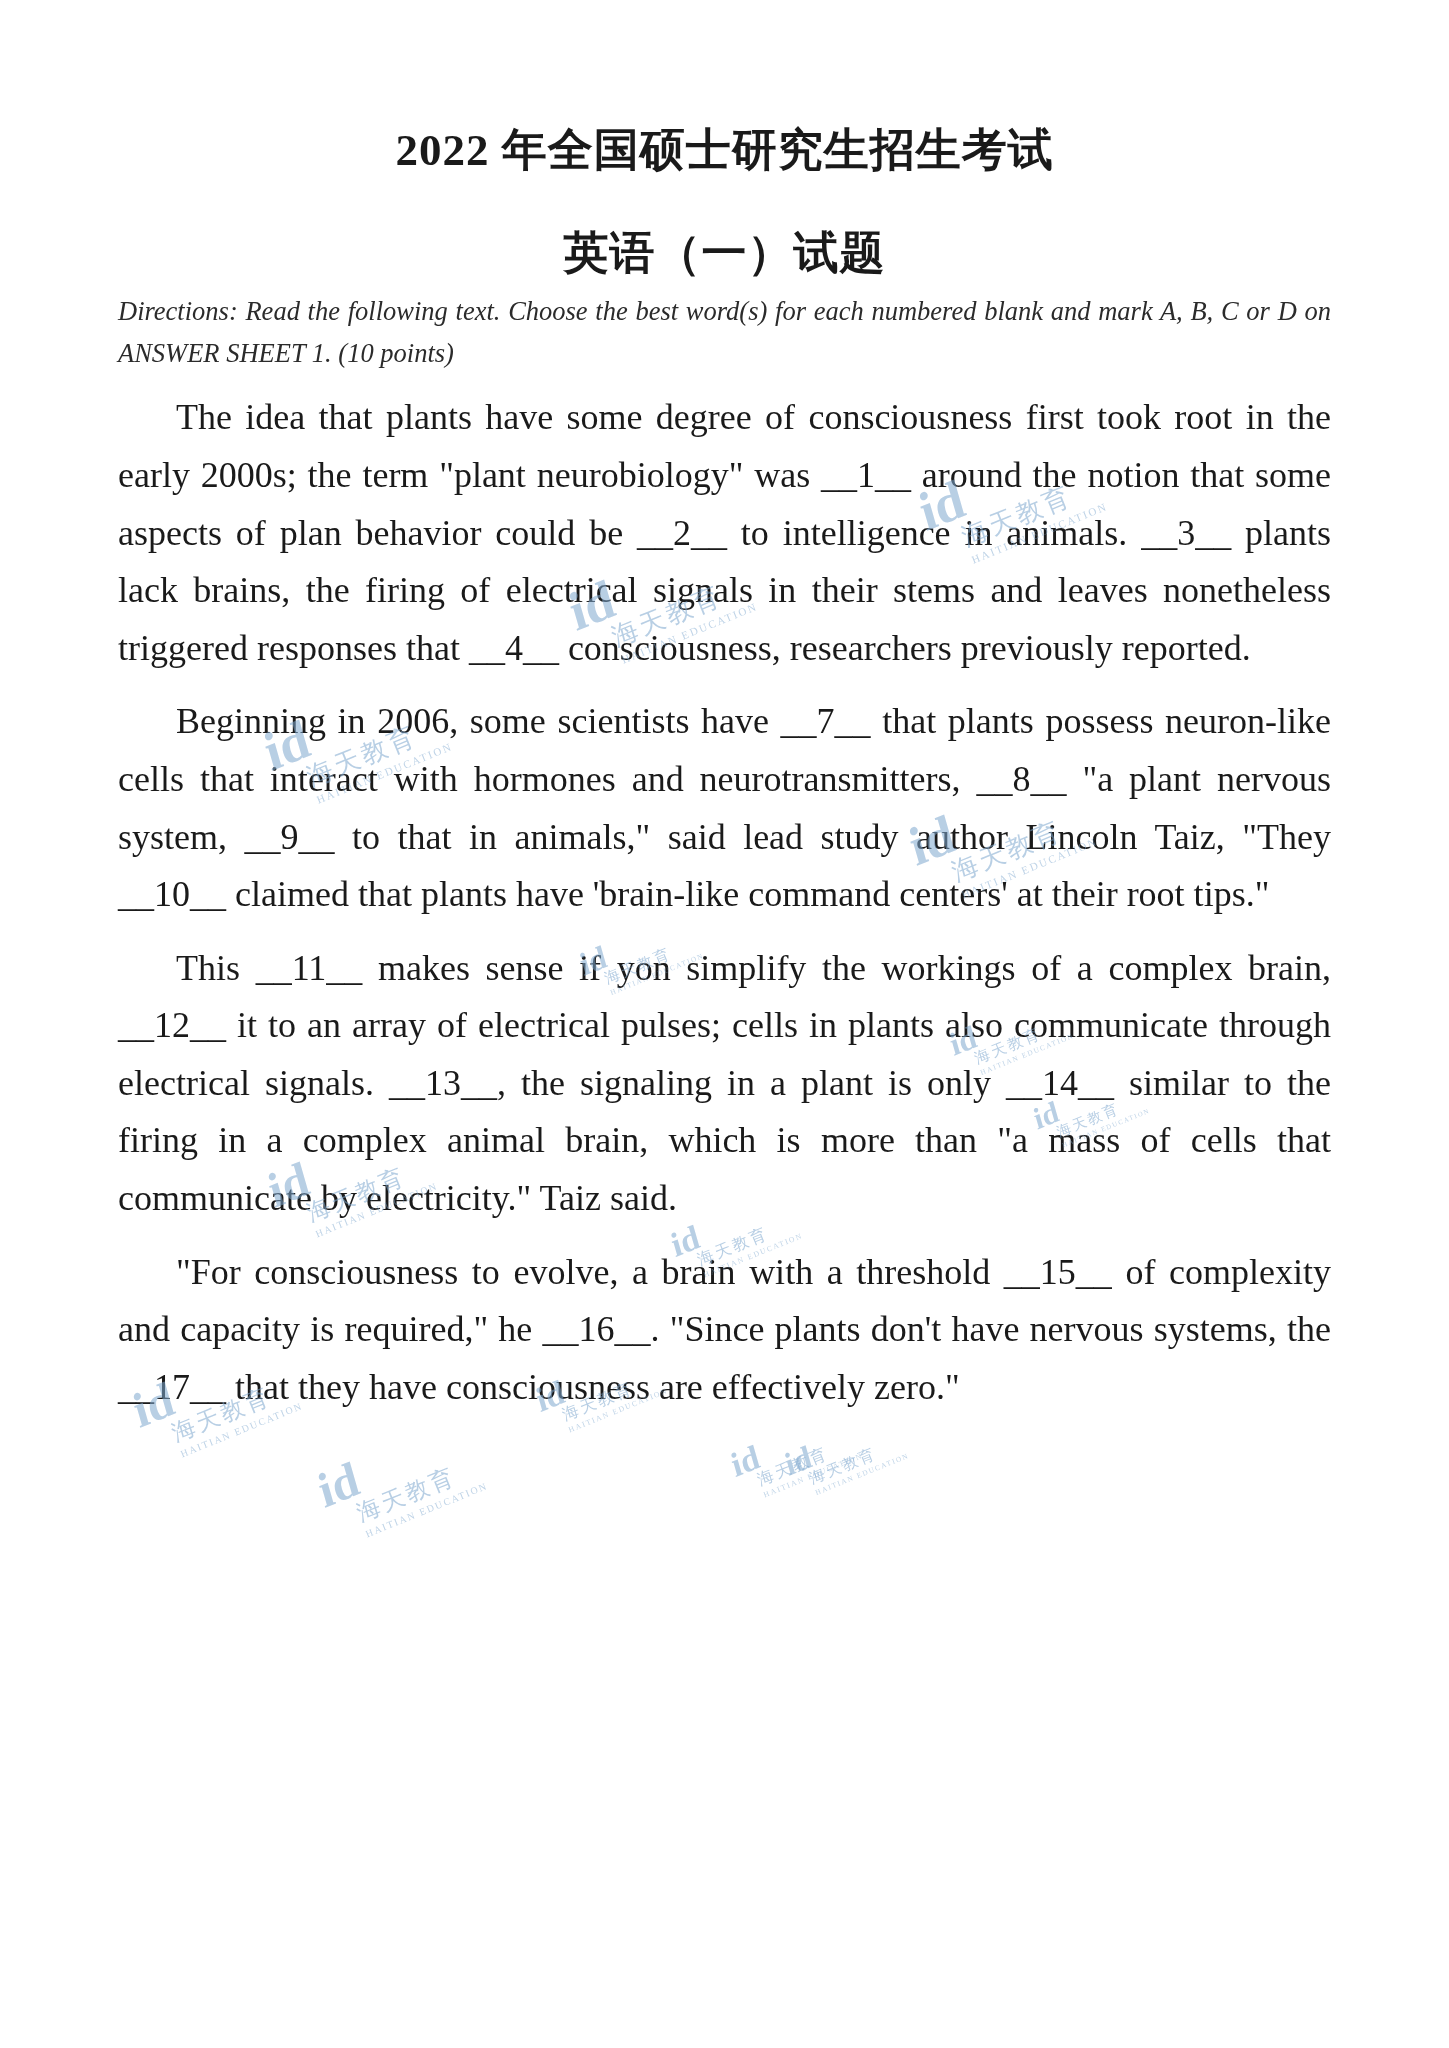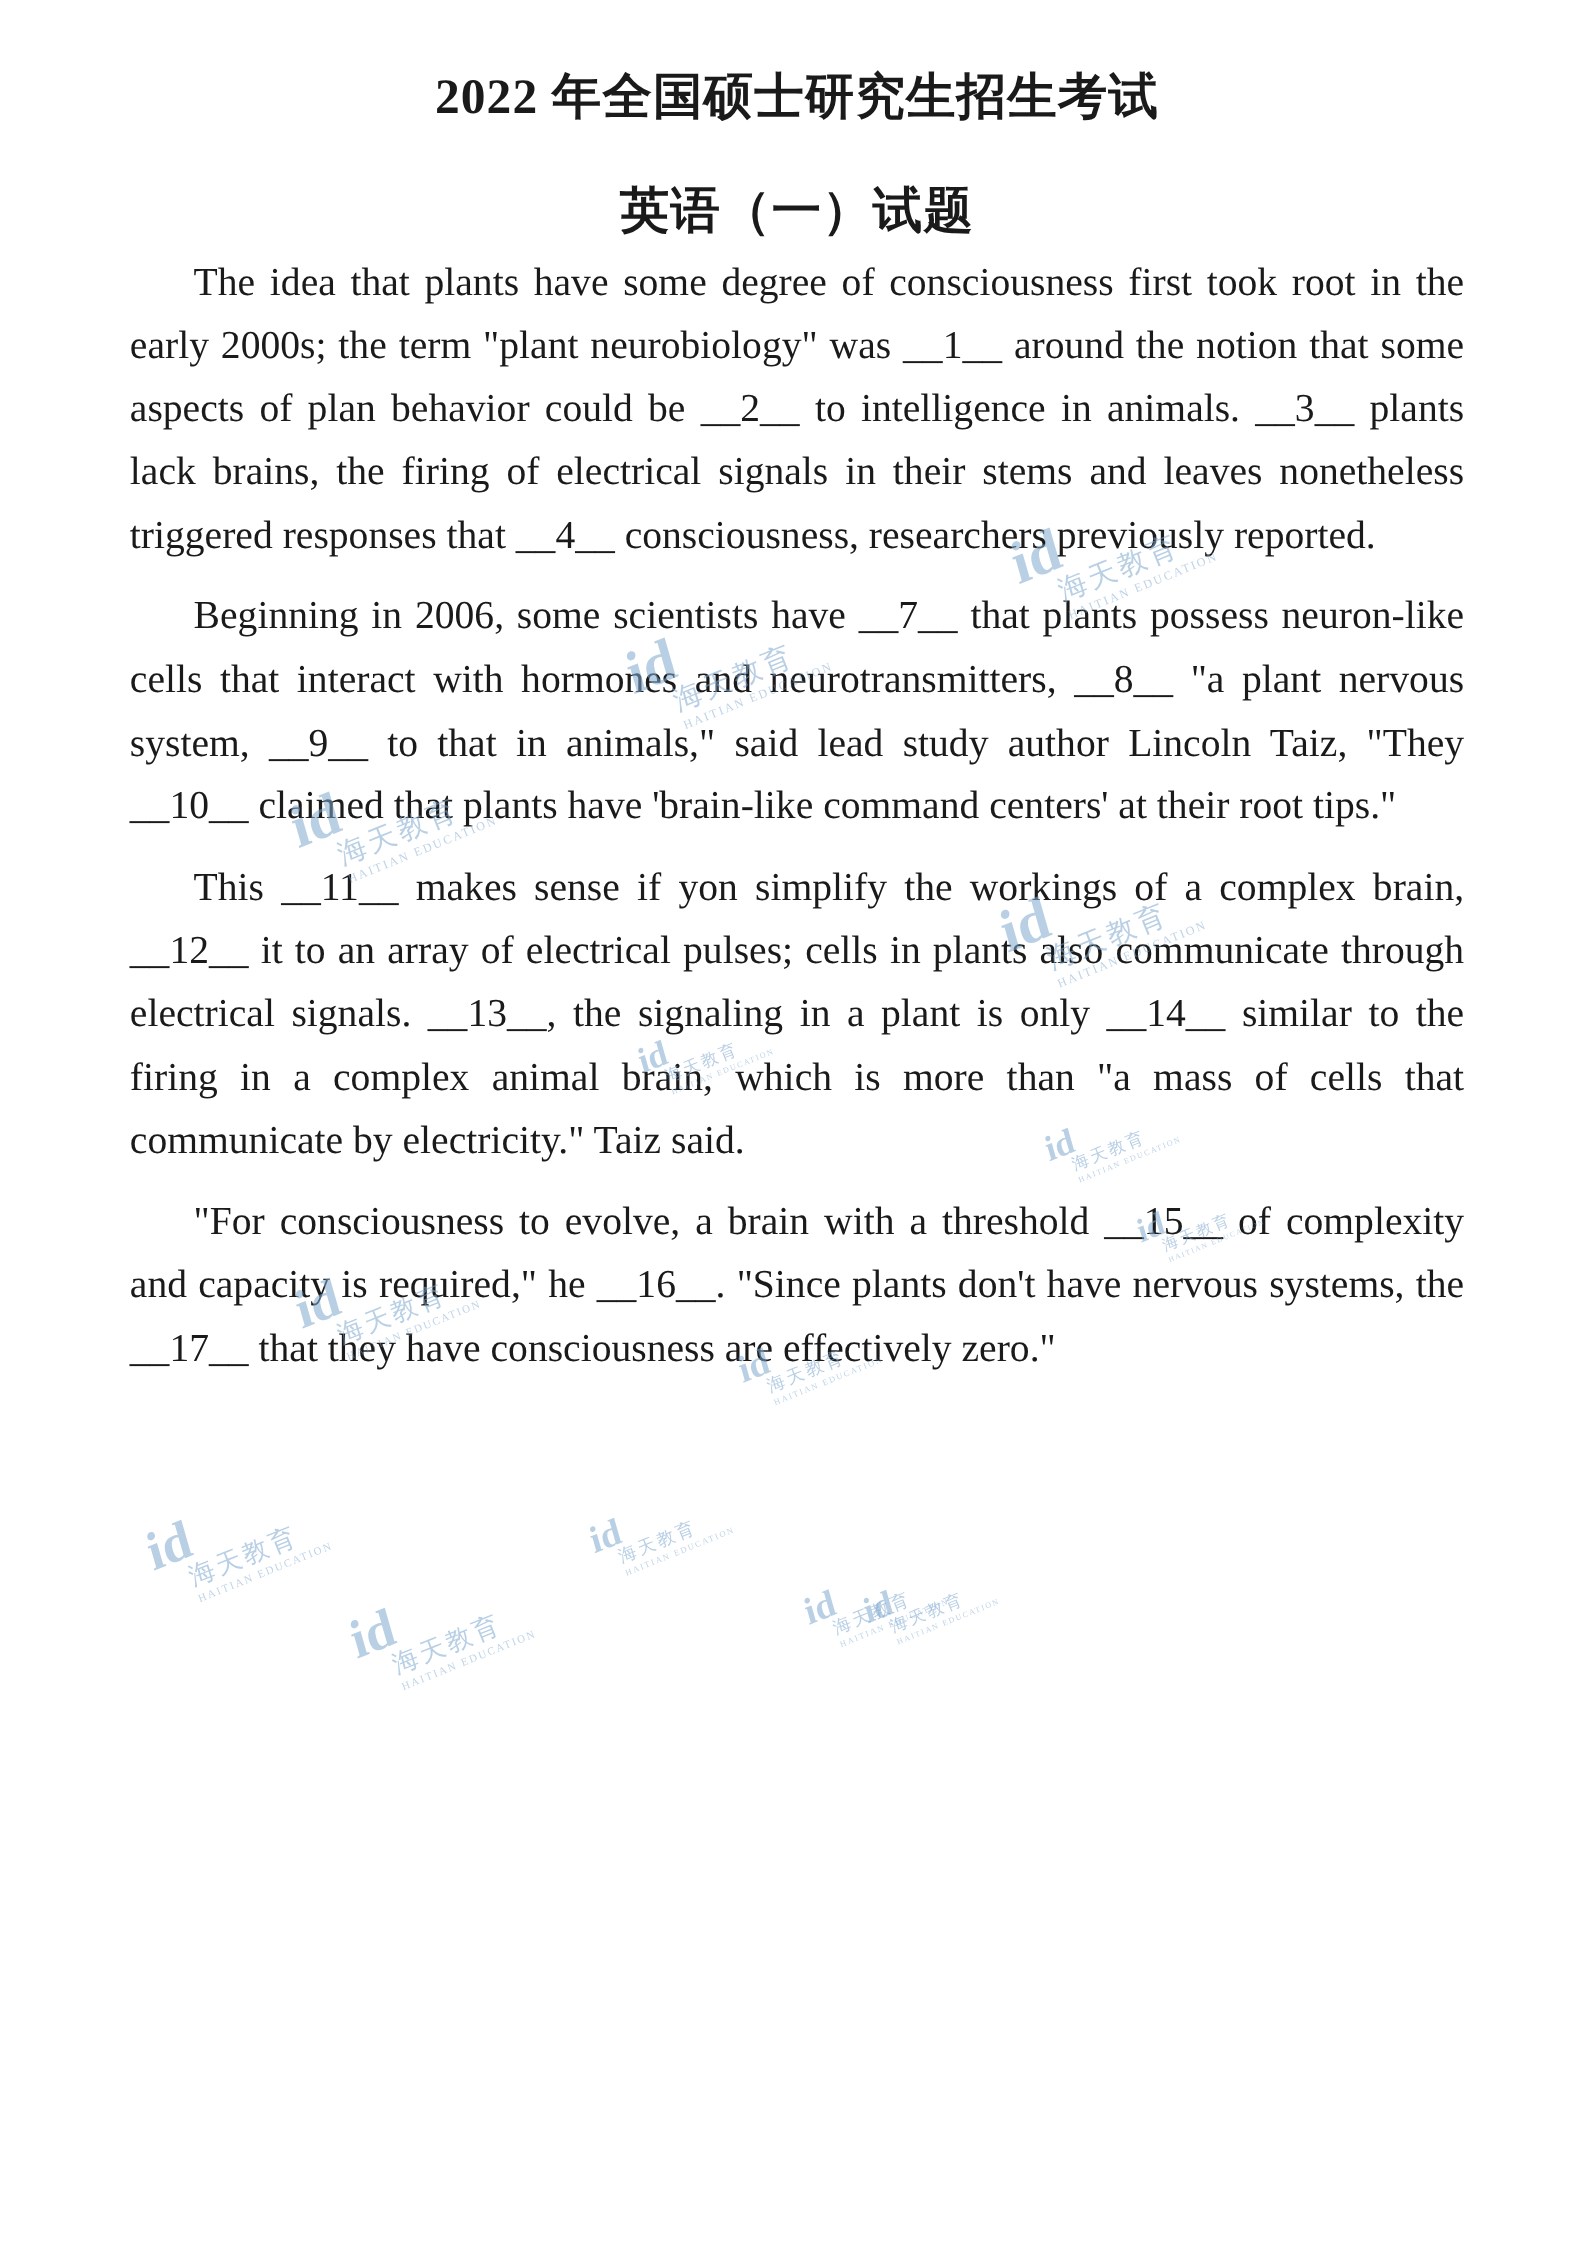--- a/index.html
+++ b/index.html
@@ -11,21 +11,21 @@
     width: 1449px;
     height: 2048px;
     position: relative;
     overflow: hidden;
     font-family: "Liberation Serif", serif;
     color: #1a1a1a;
   }
   .page {
     position: absolute;
     inset: 0;
-    padding: 58px 118px 0 118px;
+    padding: 120px 118px 0 118px;
     box-sizing: border-box;
   }
   .title-block {
     text-align: center;
     margin-bottom: 6px;
   }
   .doc-title-line1 {
     font-size: 45px;
     font-weight: bold;
     letter-spacing: 1px;
@@ -112,20 +112,21 @@
 <body>
 
 <div class="page">
 
   <div class="title-block">
     <div class="doc-title-line1">2022 年全国硕士研究生招生考试</div>
     <div class="doc-title-line2">英语（一）试题</div>
   </div>
 
 
+  <div class="directions">Directions: Read the following text. Choose the best word(s) for each numbered blank and mark A, B, C or D on ANSWER SHEET 1. (10 points)</div>
 
   <p class="para">The idea that plants have some degree of consciousness first took root in the early 2000s; the term "plant neurobiology" was __1__ around the notion that some aspects of plan behavior could be __2__ to intelligence in animals. __3__ plants lack brains, the firing of electrical signals in their stems and leaves nonetheless triggered responses that __4__ consciousness, researchers previously reported.</p>
   <p class="para">Beginning in 2006, some scientists have __7__ that plants possess neuron-like cells that interact with hormones and neurotransmitters, __8__ "a plant nervous system, __9__ to that in animals," said lead study author Lincoln Taiz, "They __10__ claimed that plants have 'brain-like command centers' at their root tips."</p>
   <p class="para">This __11__ makes sense if yon simplify the workings of a complex brain, __12__ it to an array of electrical pulses; cells in plants also communicate through electrical signals. __13__, the signaling in a plant is only __14__ similar to the firing in a complex animal brain, which is more than "a mass of cells that communicate by electricity." Taiz said.</p>
   <p class="para">"For consciousness to evolve, a brain with a threshold __15__ of complexity and capacity is required," he __16__. "Since plants don't have nervous systems, the __17__ that they have consciousness are effectively zero."</p>
 
 </div>
 
 <div class="wm-layer" id="wm-layer">
     <div class="wm" style="left: 1010px; top: 500px; transform: translate(-50%, -50%) rotate(-22deg) scale(1); color: rgb(127, 168, 207);"><span class="glyph">id</span><span class="wm-cn">海天教育</span><span class="wm-en">HAITIAN EDUCATION</span></div>

